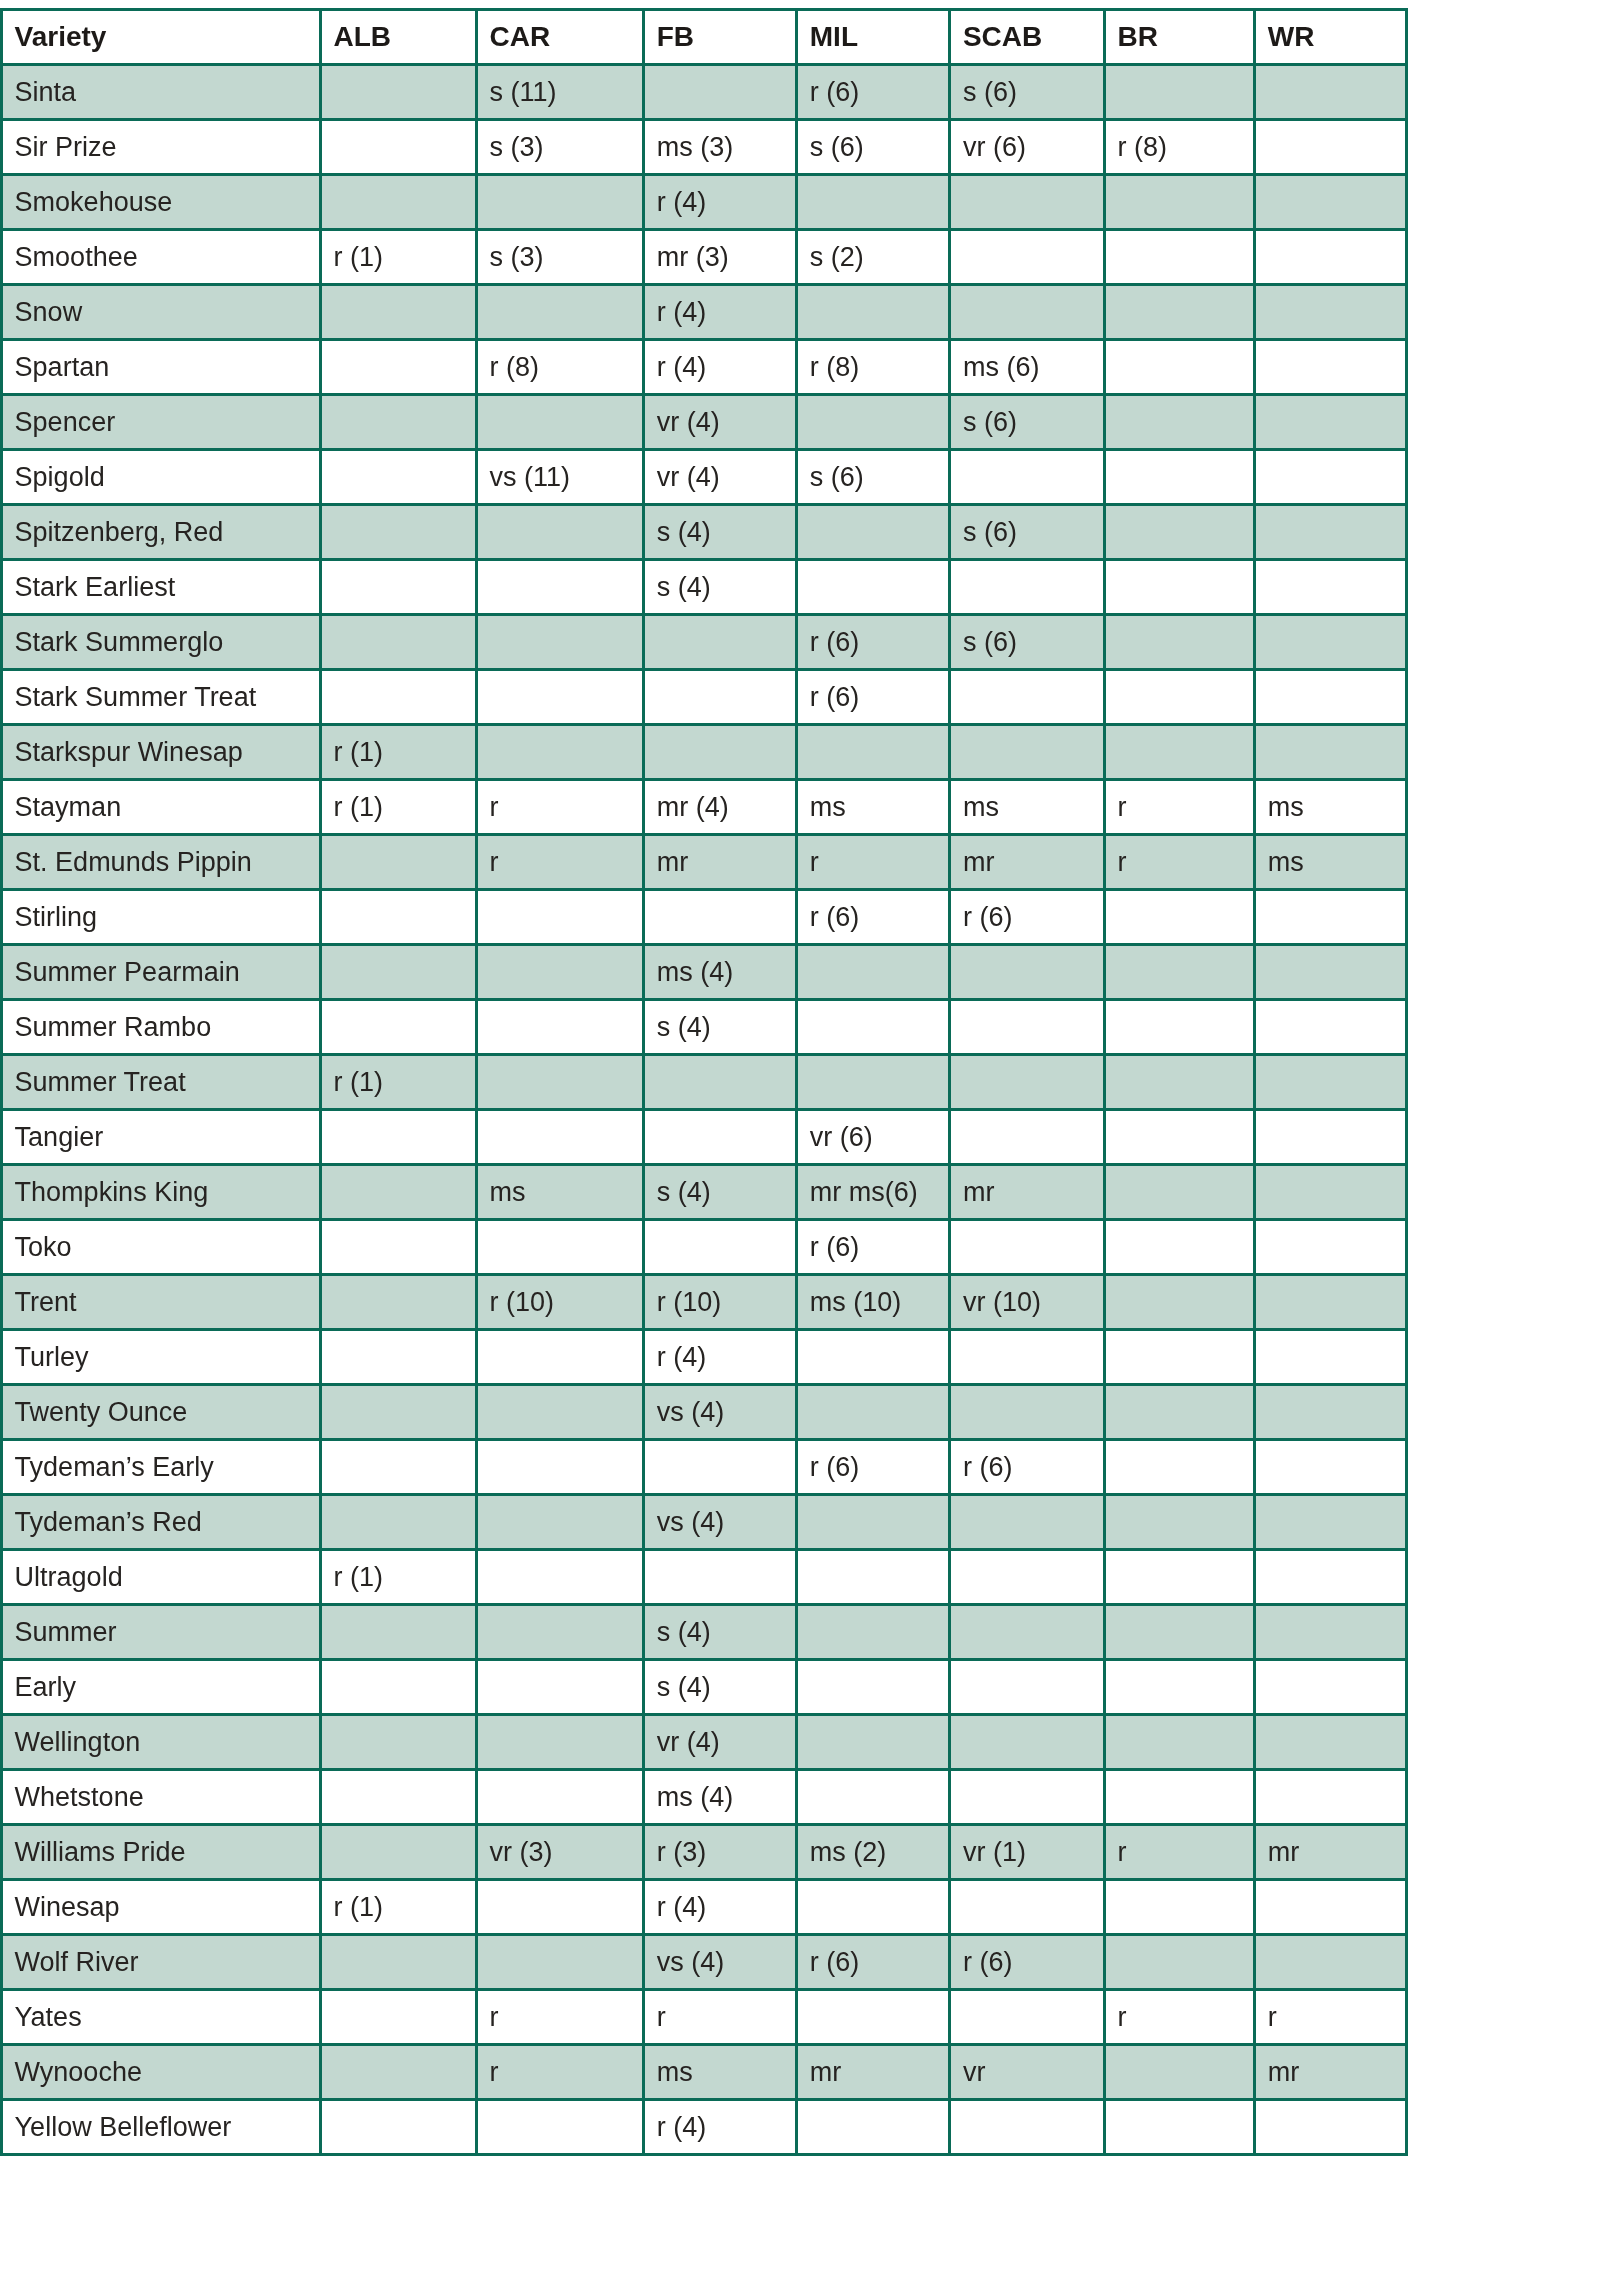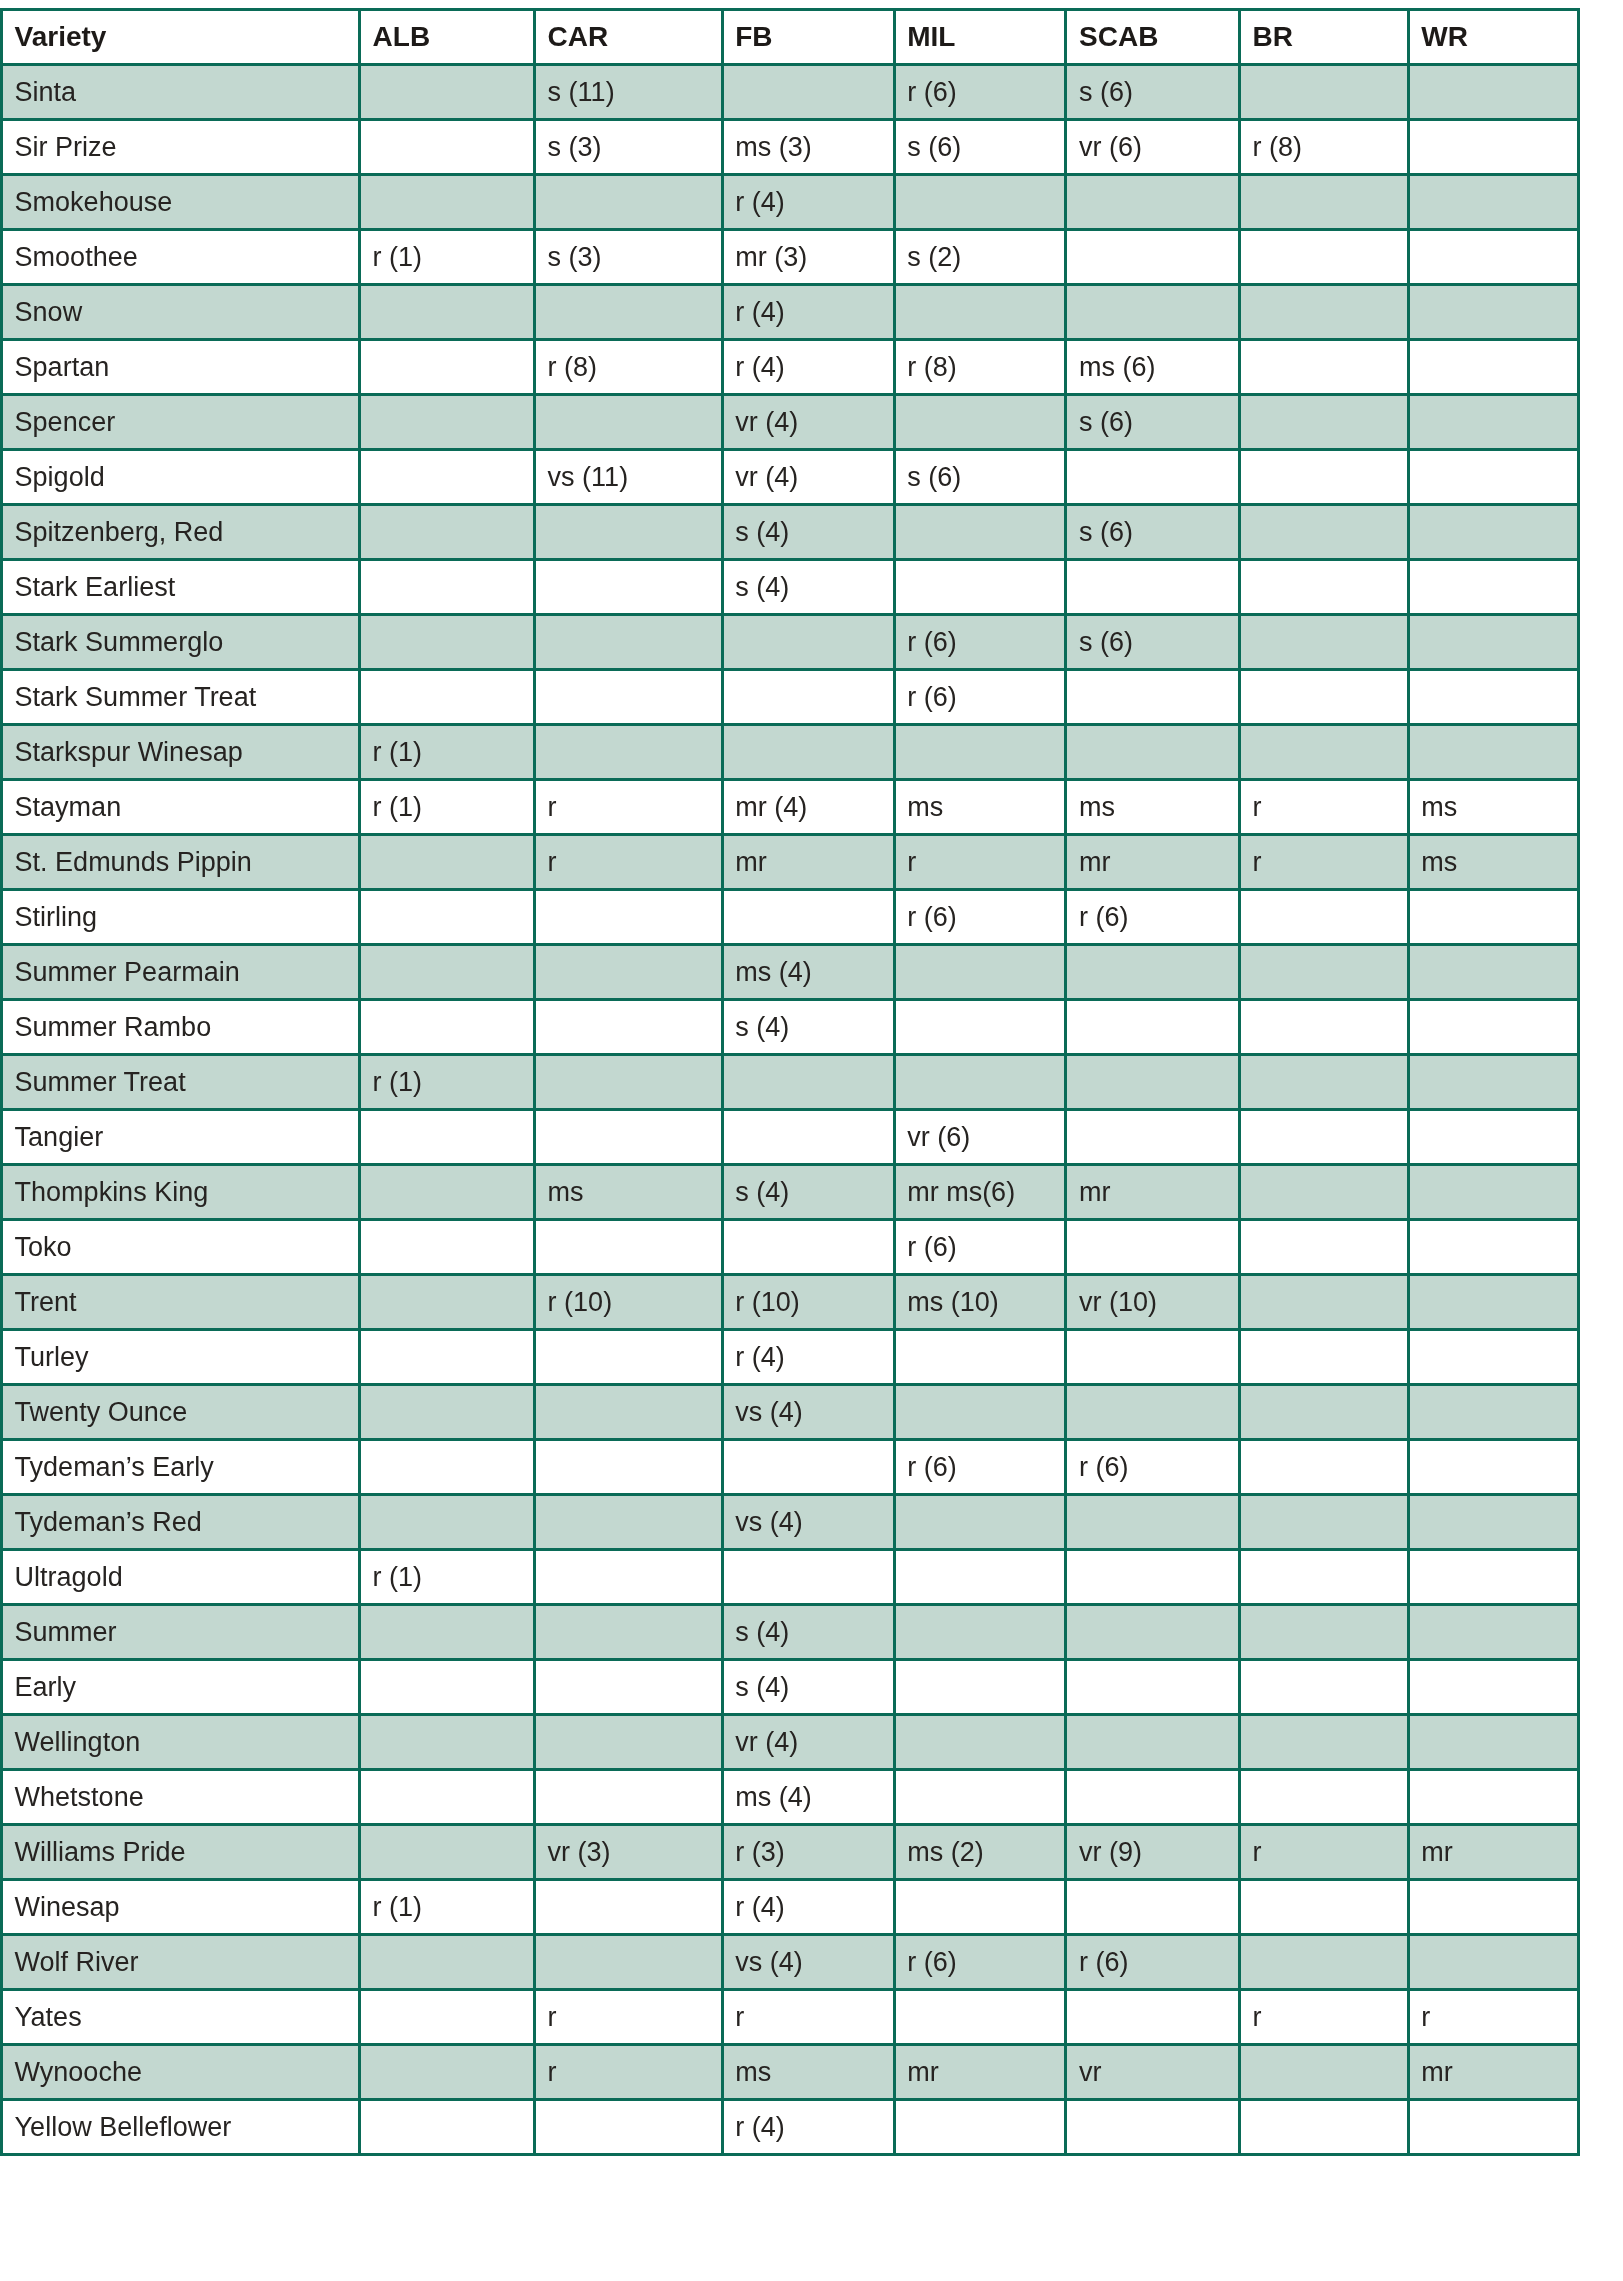--- a/index.html
+++ b/index.html
@@ -8,21 +8,21 @@
     background: #ffffff;
   }
   body {
     width: 1624px;
     height: 2281px;
     box-sizing: border-box;
     padding-top: 8px;
     font-family: "Liberation Sans", sans-serif;
   }
   table.resistance {
-    width: 1580px;
+    width: 1408px;
     border-collapse: collapse;
     table-layout: fixed;
   }
   col.c-variety { width: 22.7%; }
   col.c-alb     { width: 11.1%; }
   col.c-car     { width: 11.9%; }
   col.c-fb      { width: 10.9%; }
   col.c-mil     { width: 10.9%; }
   col.c-scab    { width: 11.0%; }
   col.c-br      { width: 10.7%; }
@@ -395,21 +395,21 @@
         <td></td>
         <td></td>
         <td></td>
       </tr>
       <tr>
         <td>Williams Pride</td>
         <td></td>
         <td>vr (3)</td>
         <td>r (3)</td>
         <td>ms (2)</td>
-        <td>vr (9)</td>
+        <td>vr (1)</td>
         <td>r</td>
         <td>mr</td>
       </tr>
       <tr>
         <td>Winesap</td>
         <td>r (1)</td>
         <td></td>
         <td>r (4)</td>
         <td></td>
         <td></td>

